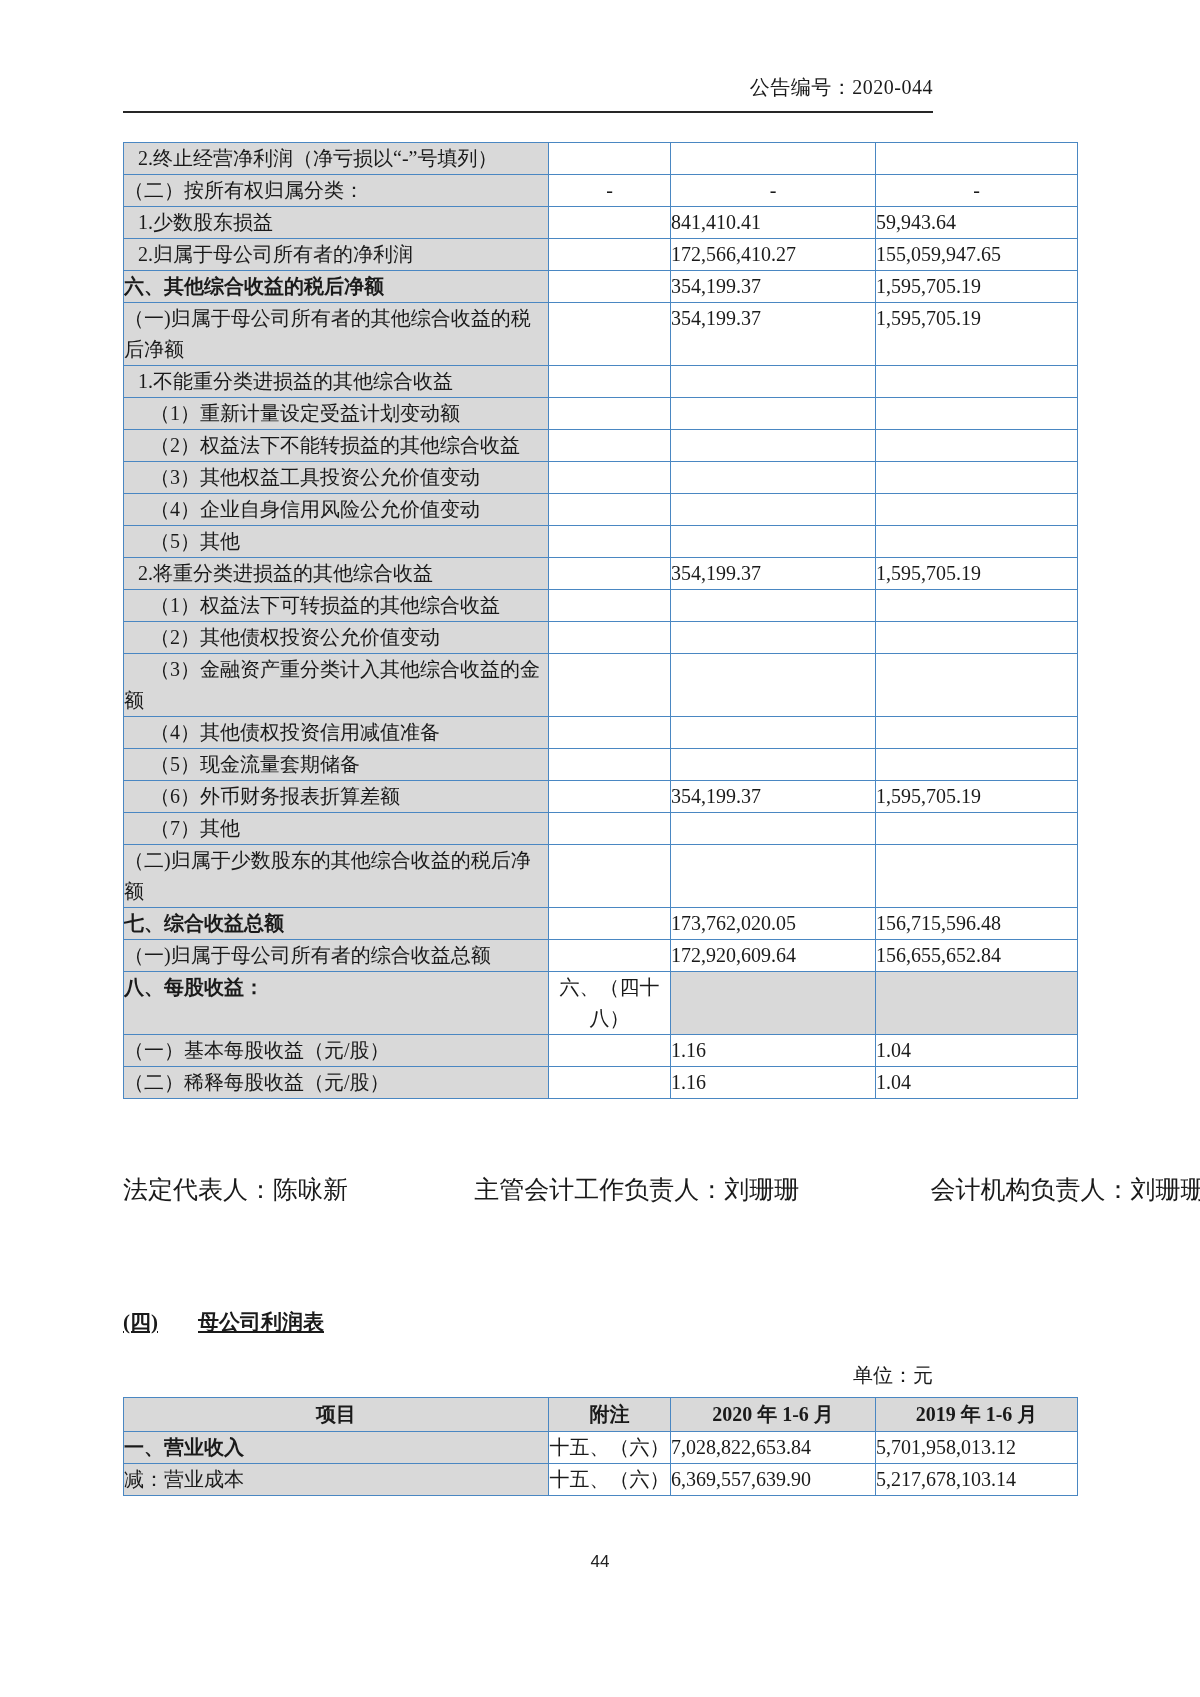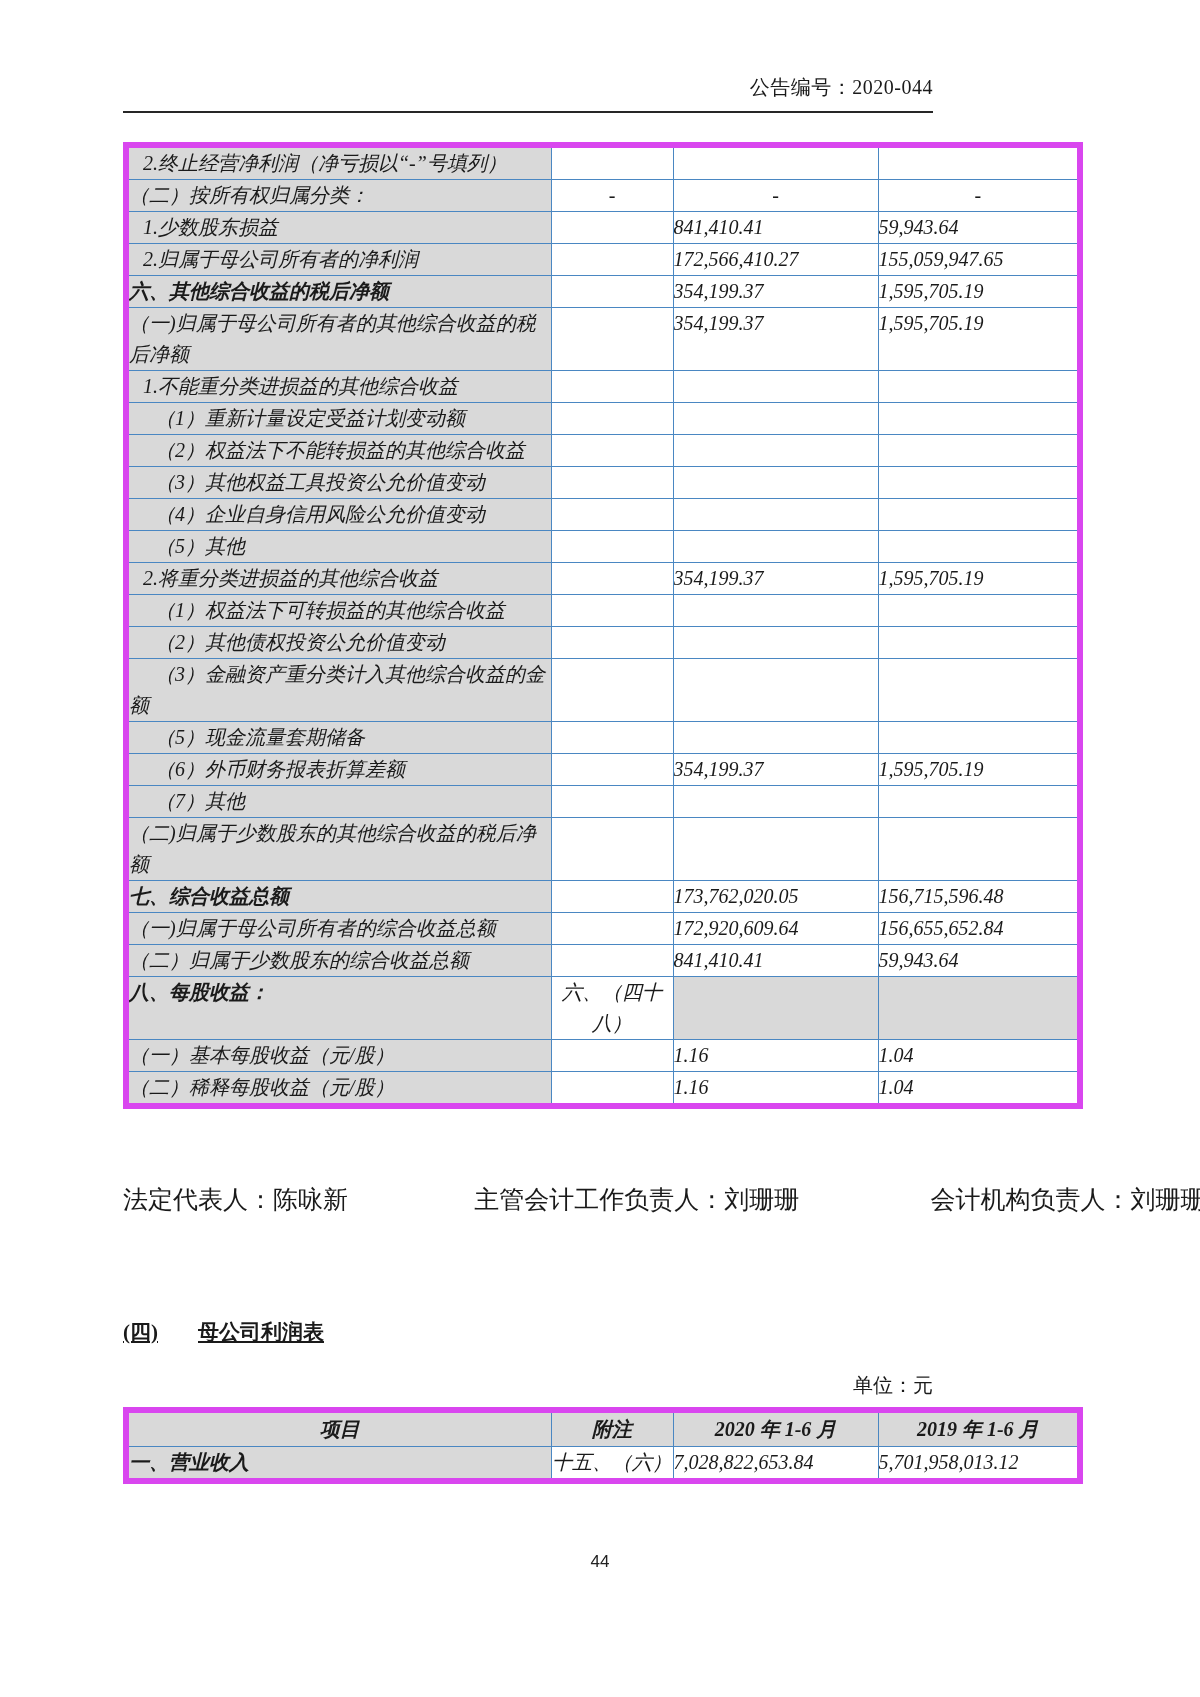--- a/index.html
+++ b/index.html
@@ -24,22 +24,21 @@
     margin-top:10px;
     border:none;
     border-top:2px solid #262626;
   }
 
   table.fin {
     border-collapse:collapse;
     table-layout:fixed;
     width:954px;
     font-size:20px;
-    border:6px solid #d946ef;
-    font-style:italic;
+    border:1px solid #d946ef;
   }
   table.fin td, table.fin th {
     border:1px solid #4a87c2;
     vertical-align:top;
     line-height:31px;
     height:31px;
     padding:0;
     overflow:hidden;
   }
   .t1 { margin-top:29px; }
@@ -207,20 +206,26 @@
             <td class="num"></td>
             <td class="num"></td>
           </tr>
           <tr>
             <td class="c1 ind2">（3）金融资产重分类计入其他综合收益的金额</td>
             <td class="c2"></td>
             <td class="num"></td>
             <td class="num"></td>
           </tr>
           <tr>
+            <td class="c1 ind2">（4）其他债权投资信用减值准备</td>
+            <td class="c2"></td>
+            <td class="num"></td>
+            <td class="num"></td>
+          </tr>
+          <tr>
             <td class="c1 ind2">（5）现金流量套期储备</td>
             <td class="c2"></td>
             <td class="num"></td>
             <td class="num"></td>
           </tr>
           <tr>
             <td class="c1 ind2">（6）外币财务报表折算差额</td>
             <td class="c2"></td>
             <td class="num">354,199.37</td>
             <td class="num">1,595,705.19</td>
@@ -241,26 +246,20 @@
             <td class="c1 ind0 bold">七、综合收益总额</td>
             <td class="c2"></td>
             <td class="num">173,762,020.05</td>
             <td class="num">156,715,596.48</td>
           </tr>
           <tr>
             <td class="c1 ind0">（一)归属于母公司所有者的综合收益总额</td>
             <td class="c2"></td>
             <td class="num">172,920,609.64</td>
             <td class="num">156,655,652.84</td>
-          </tr>
-          <tr>
-            <td class="c1 ind0">（二）归属于少数股东的综合收益总额</td>
-            <td class="c2"></td>
-            <td class="num">841,410.41</td>
-            <td class="num">59,943.64</td>
           </tr>
           <tr>
             <td class="c1 ind0 bold">八、每股收益：</td>
             <td class="c2">六、（四十八）</td>
             <td class="num gray"></td>
             <td class="num gray"></td>
           </tr>
           <tr>
             <td class="c1 ind0">（一）基本每股收益（元/股）</td>
             <td class="c2"></td>
@@ -303,19 +302,25 @@
           <th>2019 年 1-6 月</th>
         </tr>
       </thead>
       <tbody id="t2-body">
           <tr>
             <td class="c1 ind0 bold">一、营业收入</td>
             <td class="c2">十五、（六）</td>
             <td class="num">7,028,822,653.84</td>
             <td class="num">5,701,958,013.12</td>
           </tr>
+          <tr>
+            <td class="c1 ind0">减：营业成本</td>
+            <td class="c2">十五、（六）</td>
+            <td class="num">6,369,557,639.90</td>
+            <td class="num">5,217,678,103.14</td>
+          </tr>
         </tbody>
     </table>
 
   </div>
 
   <div class="page-num">44</div>
 </div>
 
 </body></html>

